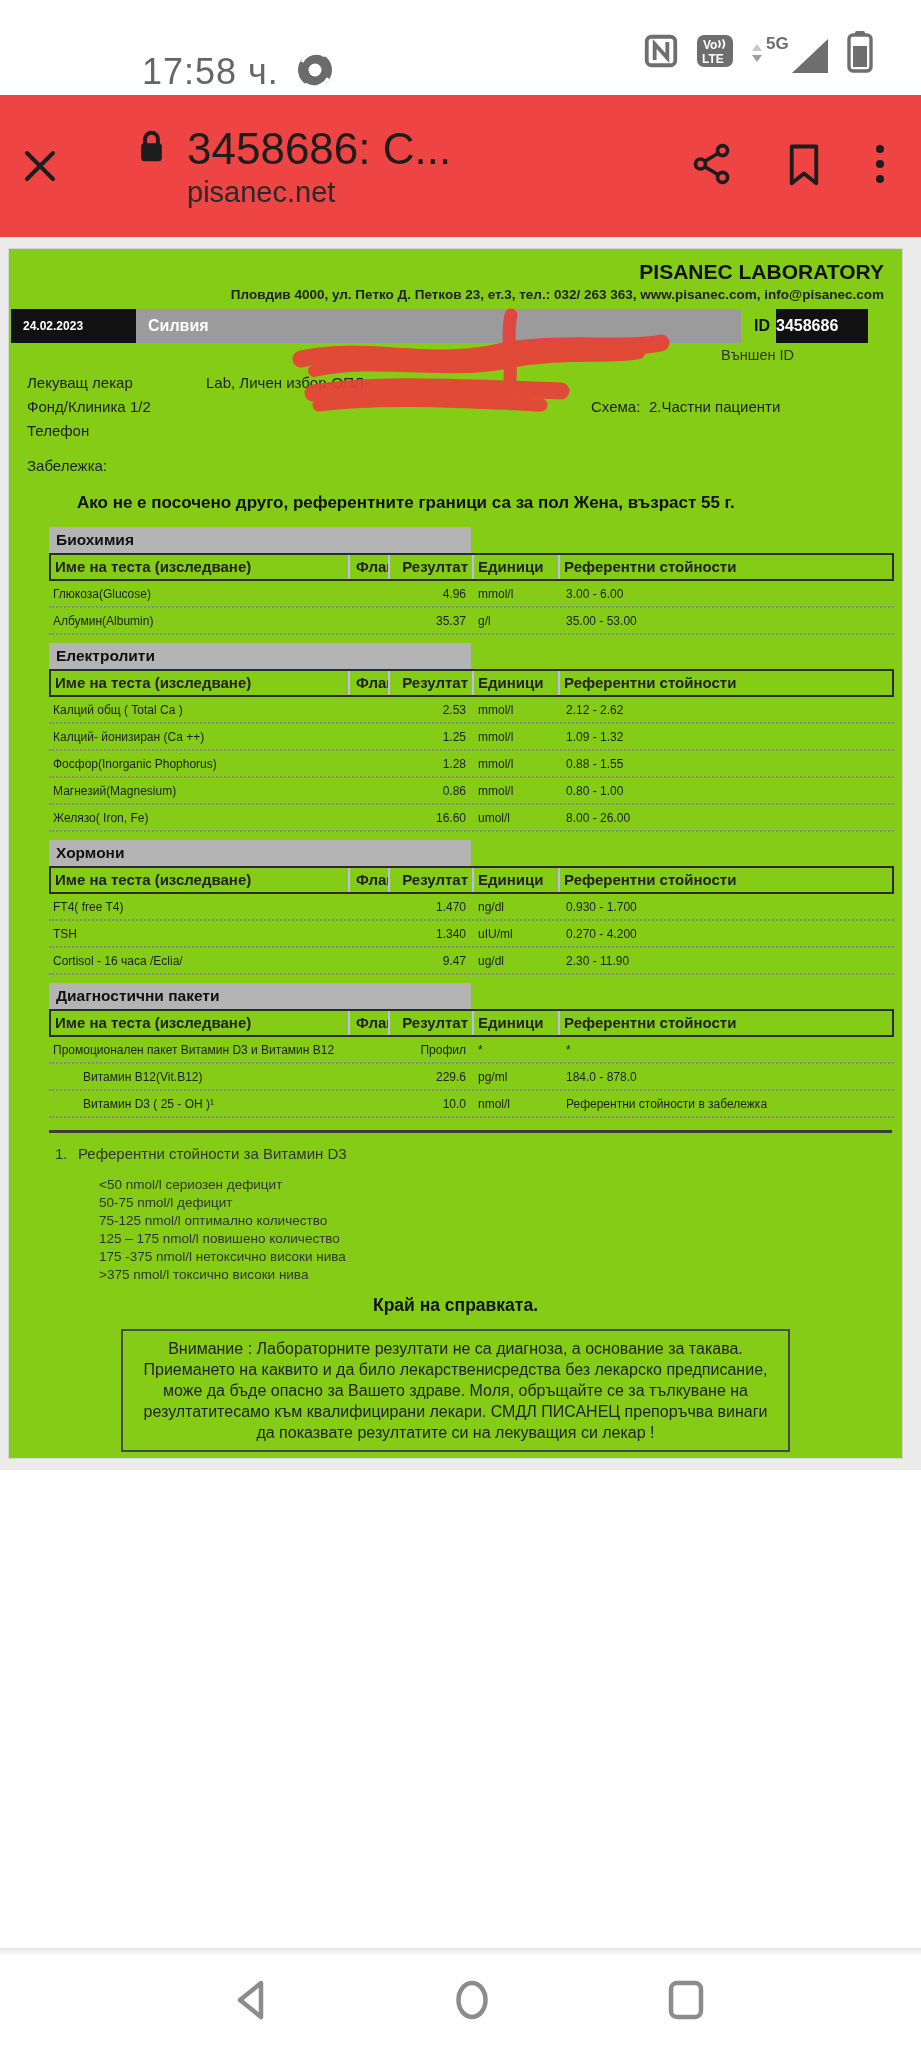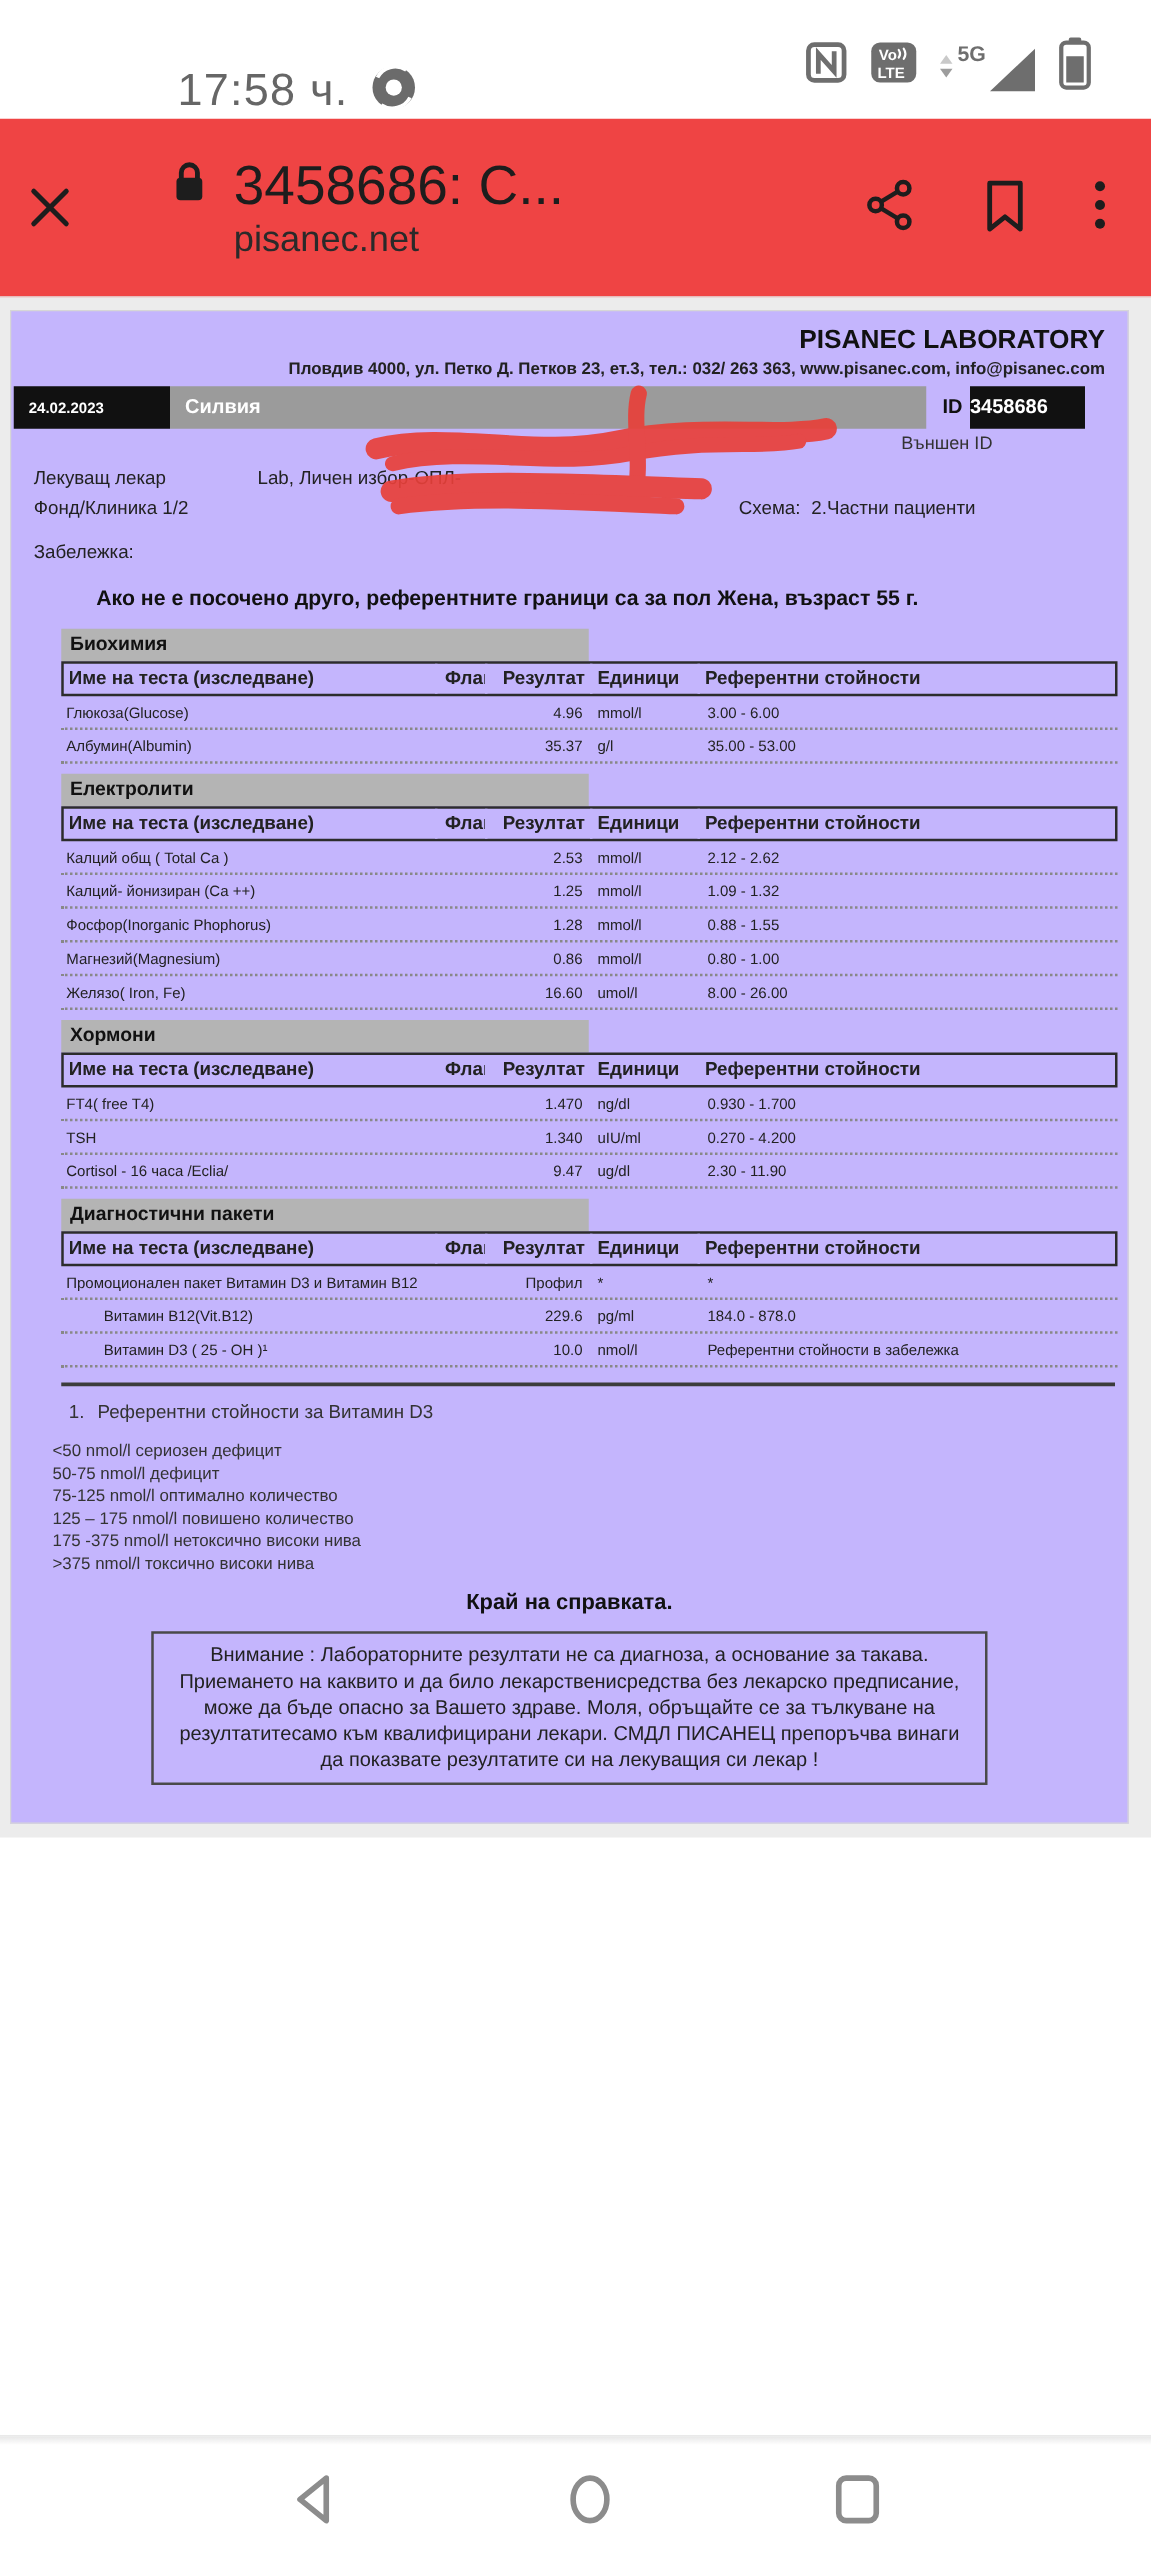--- a/index.html
+++ b/index.html
@@ -16,21 +16,21 @@
   .bh-close { width:80px; display:flex; justify-content:center; cursor:pointer; }
   .bh-titleblock { flex:1; padding-left:56px; }
   .bh-titlerow { display:flex; align-items:center; gap:20px; }
   .bh-title { font-size:44px; color:#1d1d1d; white-space:nowrap; }
   .bh-url { font-size:29px; color:#2a2a2a; margin-left:51px; margin-top:2px; }
   .bh-actions { display:flex; align-items:center; gap:48px; padding-right:34px; }
   .bh-actions > div { cursor:pointer; }
 
   
   .doc-area { position:absolute; top:238px; left:0; width:921px; height:1232px; background:#ececec; }
-  .page { position:absolute; top:10px; left:8px; width:895px; height:1211px; background:#c4b5fd; border:1px solid #d6d6d6; overflow:hidden; font-size:15px; color:#222; }
+  .page { position:absolute; top:10px; left:8px; width:895px; height:1211px; background:#84cc16; border:1px solid #d6d6d6; overflow:hidden; font-size:15px; color:#222; }
 
   .lab-name { text-align:right; padding:11px 18px 0 0; font-weight:bold; font-size:21px; color:#111; }
   .lab-address { text-align:right; padding:3px 18px 0 0; font-size:13.5px; font-weight:bold; color:#222; }
 
   .patient-row { position:relative; margin-top:7px; height:34px; }
   .date-box { position:absolute; left:2px; top:0; width:125px; height:34px; background:#111; color:#fff; font-weight:bold; font-size:12px; line-height:34px; padding-left:12px; }
   .name-bar { position:absolute; left:127px; top:0; width:605px; height:34px; background:#9b9b9b; color:#fff; font-weight:bold; font-size:16px; line-height:34px; padding-left:12px; }
   .id-label { position:absolute; left:745px; top:0; height:34px; line-height:34px; font-weight:bold; font-size:16px; color:#111; }
   .id-box { position:absolute; left:767px; top:0; width:92px; height:34px; background:#111; color:#fff; font-weight:bold; font-size:16px; line-height:34px; text-align:left; }
   .scribble { position:absolute; left:270px; top:-18px; pointer-events:none; z-index:5; }
@@ -59,21 +59,21 @@
   .tbl-row .cell { padding:0 4px; overflow:hidden; white-space:nowrap; }
   .tbl-row .c-result { text-align:right; padding-right:6px; }
   .tbl-row .c-units { padding-left:6px; }
   .tbl-row .c-ref { padding-left:8px; }
   .tbl-row .c-name.indent { padding-left:34px; }
   .section-gap { height:8px; }
 
   .thick-line { margin:12px 10px 0 40px; border-top:3px solid #3c3c3c; }
   .footnote-title { margin-top:12px; padding-left:46px; font-size:15px; color:#333; height:18px; }
   .footnote-title .fn-num { display:inline-block; width:23px; }
-  .footnote-lines { margin-top:13px; padding-left:33px; font-size:13.5px; color:#333; }
+  .footnote-lines { margin-top:13px; padding-left:90px; font-size:13.5px; color:#333; }
   .footnote-lines div { height:18px; line-height:18px; }
   .end-text { margin-top:11px; text-align:center; font-weight:bold; font-size:17.5px; color:#111; }
 
   .warning-box { margin:13px auto 0 auto; width:669px; border:2px solid #4a4a4a; padding:7px 16px; text-align:center; font-size:16px; line-height:21px; color:#222; }
 
   
   .nav-shadow { position:absolute; top:1948px; left:0; width:921px; height:8px; background:linear-gradient(#00000018, #00000000); border-top:1px solid #e9e9e9; }
   .nav-bar { position:absolute; top:1956px; left:0; width:921px; height:92px; background:#fff; display:flex; align-items:center; }
   .nav-btn { position:absolute; top:50%; transform:translateY(-50%); cursor:pointer; }
   .nav-back { left:228px; } .nav-home { left:452px; } .nav-recents { left:666px; }
@@ -199,20 +199,23 @@
     <div class="info-rows">
       <div class="info-row">
         <span class="info-label">Лекуващ лекар</span>
         <span class="info-value">Lab, Личен избор-ОПЛ-</span>
       </div>
       <div class="info-row">
         <span class="info-label">Фонд/Клиника 1/2</span>
         <span class="scheme-label">Схема:</span>
         <span class="scheme-value">2.Частни пациенти</span>
       </div>
+      <div class="info-row">
+        <span class="info-label">Телефон</span>
+      </div>
     </div>
 
     <div class="note-label">Забележка:</div>
     <div class="ref-note">Ако не е посочено друго, референтните граници са за пол Жена, възраст 55 г.</div>
 
     <div class="sections" id="sections">
         <div class="section-bar">Биохимия</div>
         <div class="tbl">
           <div class="tbl-header">
             <div class="cell c-name">Име на теста (изследване)</div>

